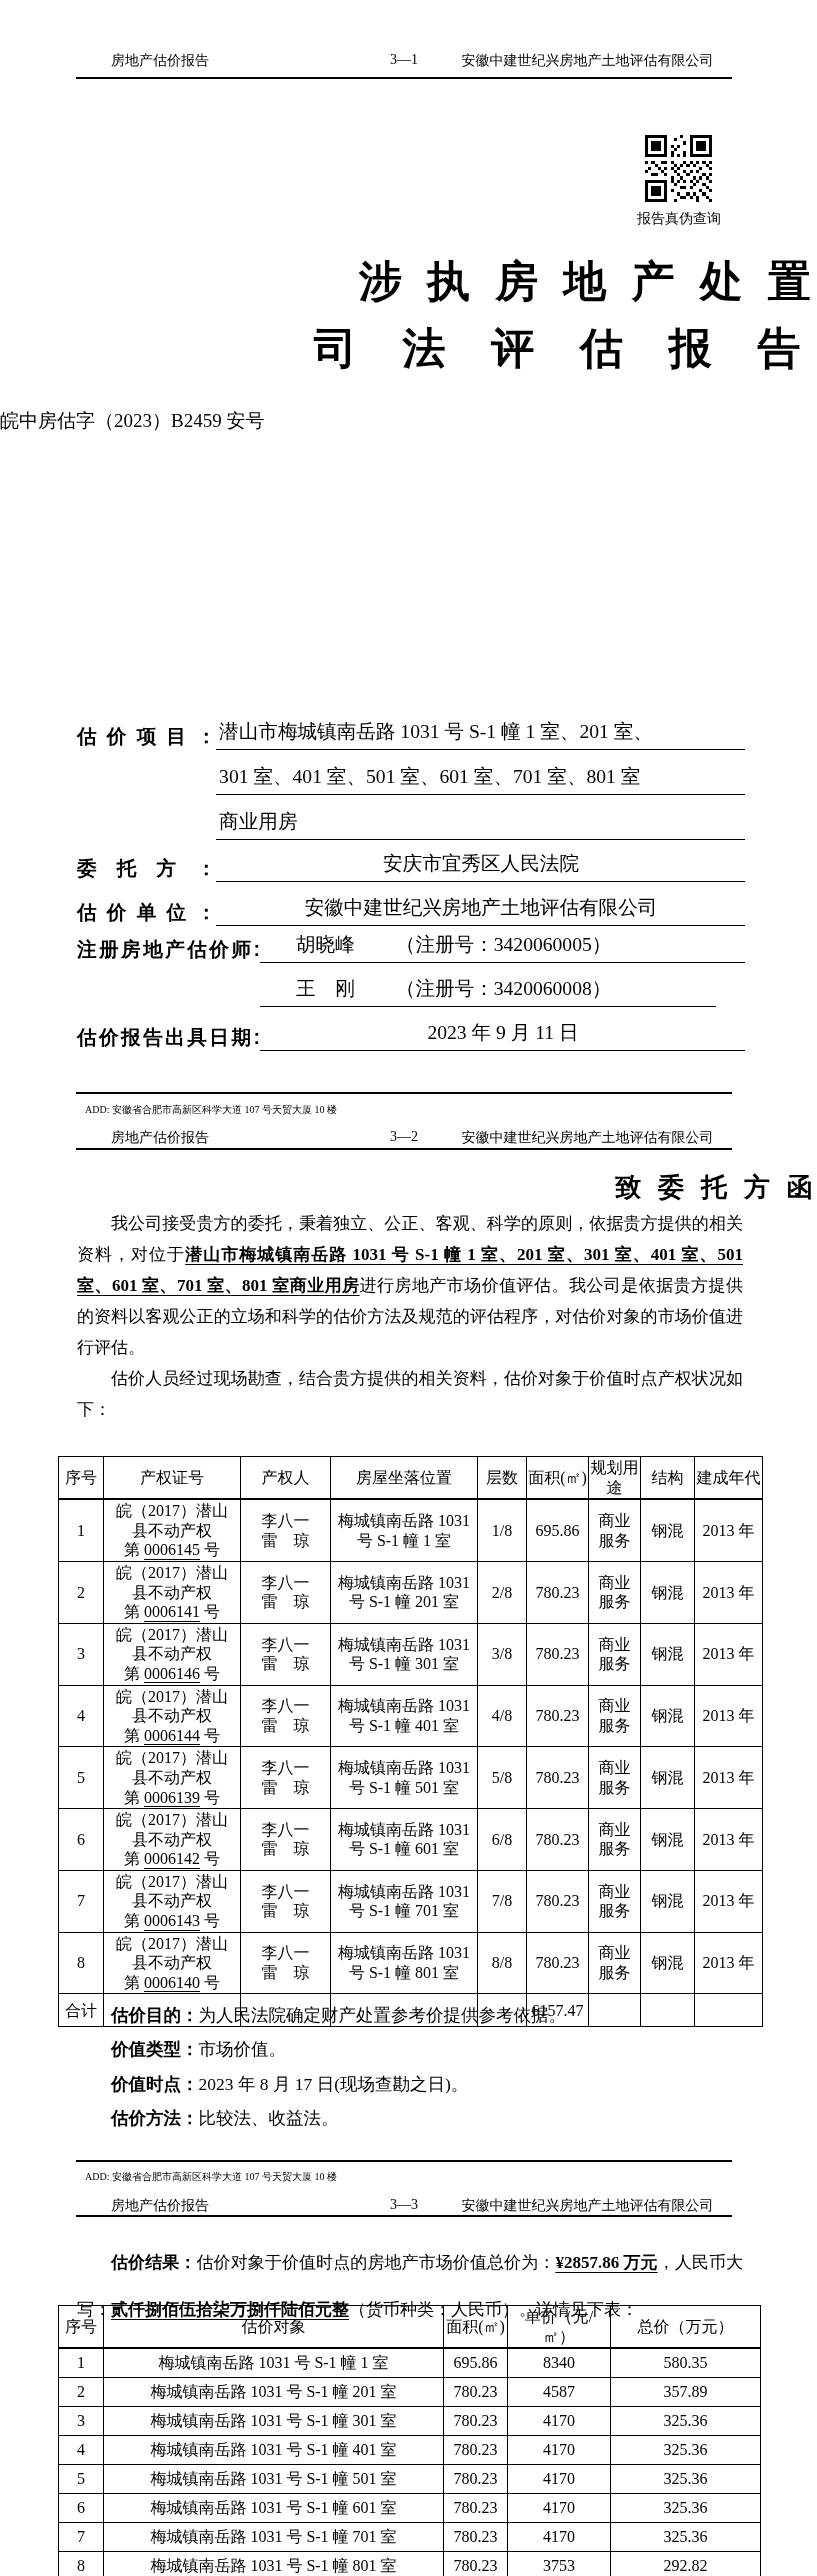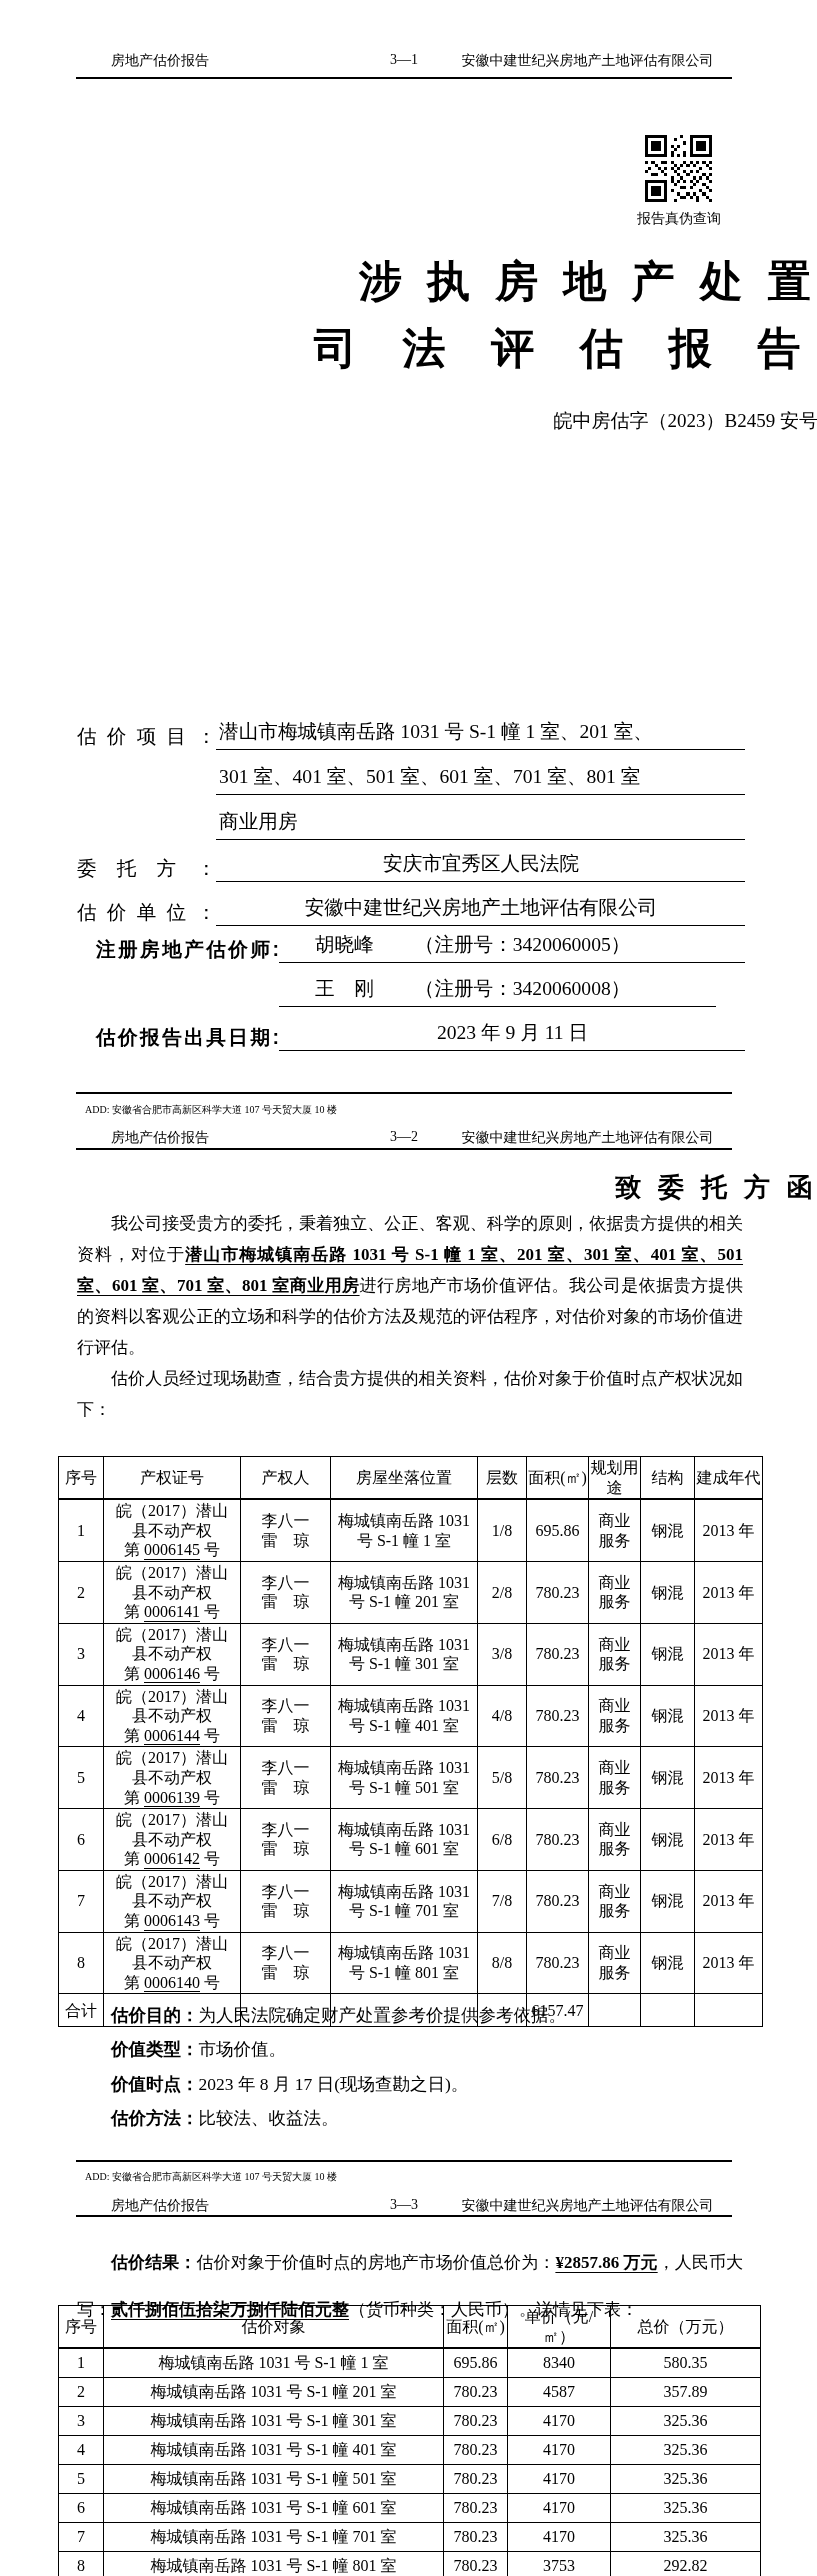--- a/index.html
+++ b/index.html
@@ -7,26 +7,26 @@
        font-family:"Liberation Serif","DejaVu Serif",serif;}
   .rule{position:absolute;left:76px;width:656px;height:2.1px;background:#000;}
   .pghead{position:absolute;left:76px;width:656px;height:17.5px;font-size:14px;}
   .pghead .hl{position:absolute;left:35px;top:0;}
   .pghead .hc{position:absolute;left:50%;transform:translateX(-50%);top:0;}
   .pghead .hr{position:absolute;right:18.5px;top:0;}
   .addline{position:absolute;left:85px;font-size:10px;}
   .heiti{font-family:"Liberation Sans","DejaVu Sans",sans-serif;font-weight:700;}
   .title-big{position:absolute;left:0;width:818px;text-align:right;
              font-size:43px;font-weight:700;letter-spacing:7.2px;white-space:nowrap;}
-  .docnum{position:absolute;left:0;width:818px;text-align:right;font-size:19px;}
+  .docnum{position:absolute;left:0;width:818px;text-align:left;font-size:19px;}
   .qrbox{position:absolute;left:645px;top:135px;width:67px;height:67px;}
   .qrcap{position:absolute;left:626px;top:210px;width:106px;text-align:center;font-size:14px;}
   .frow{position:absolute;left:77px;width:668px;display:flex;align-items:flex-end;font-size:19.6px;height:32px;}
-  .flbl{width:139px;flex:0 0 139px;text-align:justify;text-align-last:justify;font-weight:400;}
-  .flbl-w{width:183px;flex:0 0 183px;text-align:justify;text-align-last:justify;font-weight:700;margin-left:19px;}
+  .flbl{width:139px;flex:0 0 139px;text-align:justify;text-align-last:justify;font-weight:700;}
+  .flbl-w{width:183px;flex:0 0 183px;text-align:justify;text-align-last:justify;font-weight:700;}
   .fval{flex:1;border-bottom:1.5px solid #000;padding:0 2.1px 4.1px 3.1px;white-space:nowrap;}
   .fval.ctr{text-align:center;}
   .fval.names{display:flex;gap:41px;padding-left:36px;}
   .short{margin-right:29px;}
   .lettitle{position:absolute;left:0;width:818px;text-align:right;font-size:26px;font-weight:700;
             letter-spacing:5.2px;white-space:nowrap;}
   .bodyblk{position:absolute;left:77px;width:666px;font-size:17px;line-height:31px;text-align:justify;}
   .bodyblk p{margin:0;}
   .ind{text-indent:2em;}
   .bu{font-weight:700;text-decoration:underline;text-underline-offset:4.1px;text-decoration-thickness:1px;}

